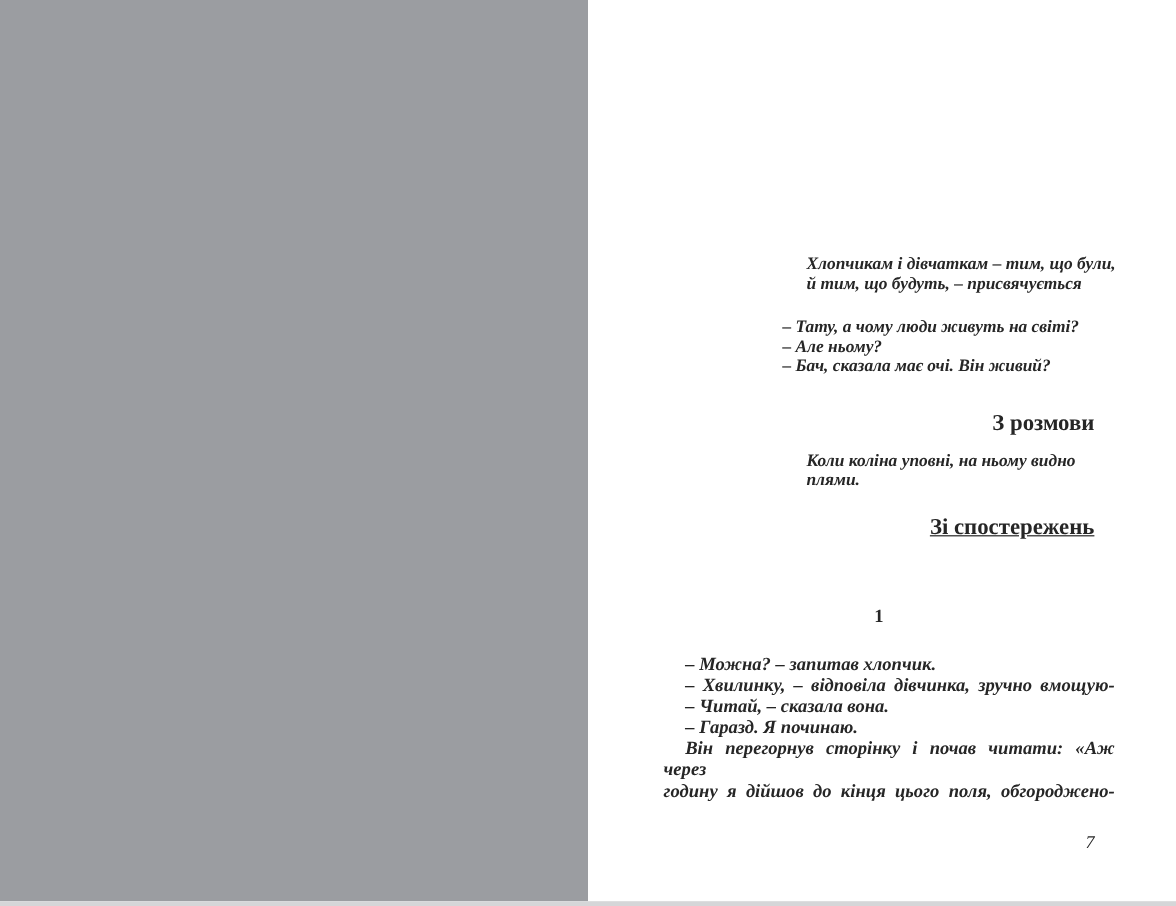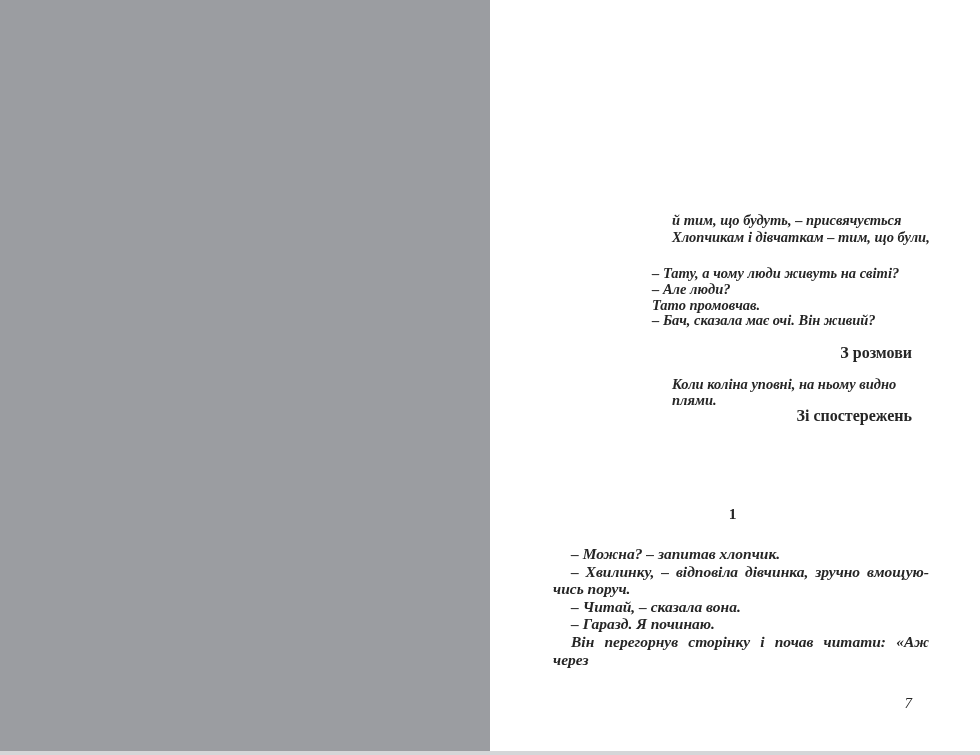--- a/index.html
+++ b/index.html
@@ -34,24 +34,24 @@
     font-size:14.5px;line-height:17px;
     font-style:italic;font-weight:700;
   }
   .dialogue{
     left:652px;top:266px;width:270px;
     font-size:14.5px;line-height:15.8px;
     font-style:italic;font-weight:700;
   }
   .attribution{
     width:240px;text-align:right;
-    font-size:16px;line-height:16px;font-weight:700;
+    font-size:19px;line-height:16px;font-weight:700;
   }
   .attr1{left:672px;top:345px;}
-  .attr2{left:672px;top:408px;}
+  .attr2{left:672px;top:432px;text-decoration:underline;}
   .epigraph2{
     left:672px;top:376px;width:270px;
     font-size:14.5px;line-height:16px;
     font-style:italic;font-weight:700;
   }
   .chapter-num{
     left:553px;top:505px;width:359px;
     text-align:center;font-size:15.5px;font-weight:700;
   }
   .body-text{
@@ -71,46 +71,45 @@
   }
 </style>
 </head>
 <body>
 
 <div class="viewer-bg"></div>
 
 <div class="book-page"></div>
 
 <div class="abs dedication">
+    <div>Хлопчикам і дівчаткам – тим, що були,</div>
     <div>й тим, що будуть, – присвячується</div>
-    <div>Хлопчикам і дівчаткам – тим, що були,</div>
   </div>
 
 <div class="abs dialogue">
     <div>– Тату, а чому люди живуть на світі?</div>
-    <div>– Але люди?</div>
-    <div>Тато промовчав.</div>
+    <div>– Але ньому?</div>
     <div>– Бач, сказала має очі. Він живий?</div>
   </div>
 
 <div class="abs attribution attr1">З розмови</div>
 
 <div class="abs epigraph2">
     <div>Коли коліна уповні, на ньому видно</div>
     <div>плями.</div>
   </div>
 
 <div class="abs attribution attr2">Зі спостережень</div>
 
 <div class="abs chapter-num">1</div>
 
 <div class="abs body-text">
     <div class="indent">– Можна? – запитав хлопчик.</div>
     <div class="indent just">– Хвилинку, – відповіла дівчинка, зручно вмощую-</div>
-    <div>чись поруч.</div>
     <div class="indent">– Читай, – сказала вона.</div>
     <div class="indent">– Гаразд. Я починаю.</div>
     <div class="indent just">Він перегорнув сторінку і почав читати: «Аж через</div>
+    <div class="just">годину я дійшов до кінця цього поля, обгороджено-</div>
   </div>
 
 <div class="abs page-number">7</div>
 
 <div class="bottom-bar"></div>
 
 </body></html>

